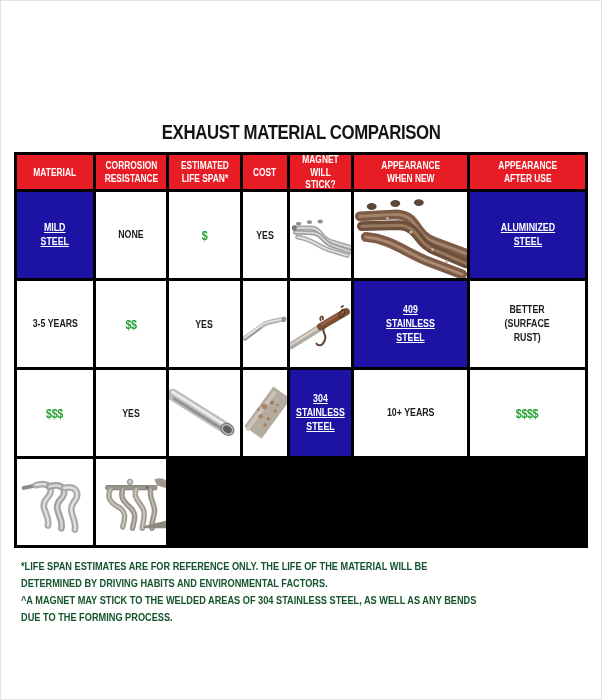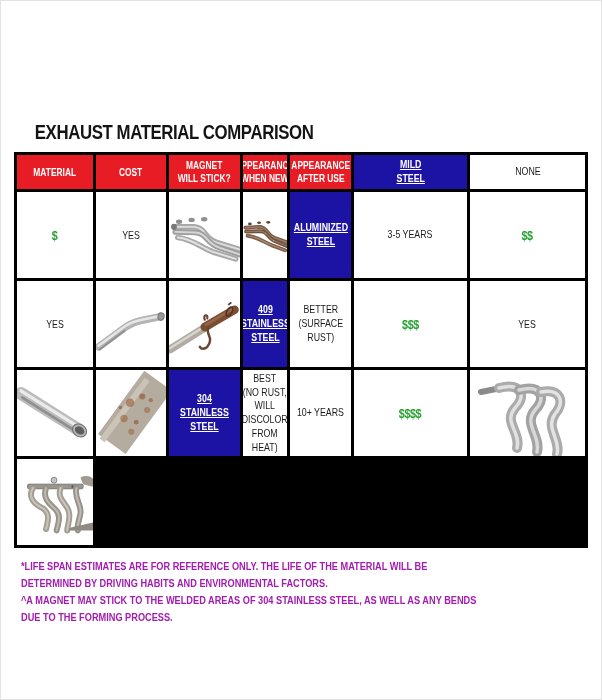--- a/index.html
+++ b/index.html
@@ -3,60 +3,68 @@
 <meta charset="utf-8">
 <style>
   html,body{margin:0;padding:0;background:#fff;}
   .page{
     position:relative;width:602px;height:700px;background:#ffffff;
     font-family:"Liberation Sans",sans-serif;overflow:hidden;
     box-shadow:inset 0 0 0 1px #e3e3e3;
   }
   .cx{display:inline-block;transform:scaleX(0.8);transform-origin:center;white-space:pre-line;}
   .title{
-    position:absolute;top:120px;left:0;width:602px;text-align:left;
+    position:absolute;top:120px;left:0;width:602px;text-align:center;
     font-size:21px;font-weight:bold;color:#141414;letter-spacing:-0.5px;
   }
   .tbl{
     position:absolute;left:14px;top:152px;
     display:grid;
     grid-template-columns:76px 70px 71px 44px 61px 113px 115px;
     grid-template-rows:34px 86px 86px 86px 86px;
     gap:3px;background:#000;border:3px solid #000;
   }
   .cell{
     background:#fff;display:flex;align-items:center;justify-content:center;
     text-align:center;overflow:hidden;
   }
   .th{
     background:#e81c24;color:#fff;font-weight:bold;font-size:10.5px;line-height:1.2;
   }
   .mat{
     background:#1c13a5;color:#fff;font-weight:bold;font-size:11px;line-height:1.25;text-decoration:underline;
   }
-  .val{color:#1b1b1b;font-weight:normal;font-size:11px;line-height:1.25;}
+  .val{color:#1b1b1b;font-weight:bold;font-size:11px;line-height:1.25;}
   .cost{color:#21a12f;font-weight:bold;font-size:13.5px;letter-spacing:-0.5px;}
   .magnet sup{font-size:7.5px;}
   .photo{padding:0;}
   .photo svg{display:block;width:100%;height:100%;}
-  .notes{position:absolute;left:21px;top:558px;width:572px;color:#a21caf;}
+  .notes{position:absolute;left:21px;top:558px;width:572px;color:#14532d;}
   .note{font-size:11.5px;font-weight:bold;line-height:17px;white-space:nowrap;}
   .note .cx{transform:scaleX(0.8);transform-origin:left center;}
 </style>
 </head>
 <body>
 
 <div class="page">
 
   <div class="title"><span class="cx">EXHAUST MATERIAL COMPARISON</span></div>
 
   <div class="tbl">
 
     <div class="cell th">
         <span class="cx">MATERIAL</span>
+      </div>
+    <div class="cell th">
+        <span class="cx">CORROSION
+RESISTANCE</span>
+      </div>
+    <div class="cell th">
+        <span class="cx">ESTIMATED
+LIFE SPAN*</span>
       </div>
     <div class="cell th">
         <span class="cx">COST</span>
       </div>
     <div class="cell th">
         <span class="cx">MAGNET
 WILL STICK?</span>
       </div>
     <div class="cell th">
         <span class="cx">APPEARANCE
@@ -183,26 +191,20 @@
         <circle cx="40" cy="34" r="3" fill="#8f5226" opacity="0.6"></circle>
         <circle cx="58" cy="74" r="5" fill="#9a5c30" opacity="0.5"></circle>
         <circle cx="90" cy="22" r="3.5" fill="#8f5226" opacity="0.55"></circle>
       </svg>
     </div>
 
     <div class="cell mat">
         <span class="cx">304
 STAINLESS
 STEEL</span>
-      </div>
-    <div class="cell val">
-        <span class="cx">BEST
-(NO RUST,
-WILL DISCOLOR
-FROM HEAT)</span>
       </div>
     <div class="cell val">
         <span class="cx">10+ YEARS</span>
       </div>
     <div class="cell cost">
         <span class="cx">$$$$</span>
       </div>
     <div class="cell photo" aria-label="new 304 stainless steel headers">
       <svg viewBox="0 0 113 86">
         <path d="M10,22 L30,18" fill="none" stroke="#8a8a8a" stroke-width="6" stroke-linecap="round"></path>

